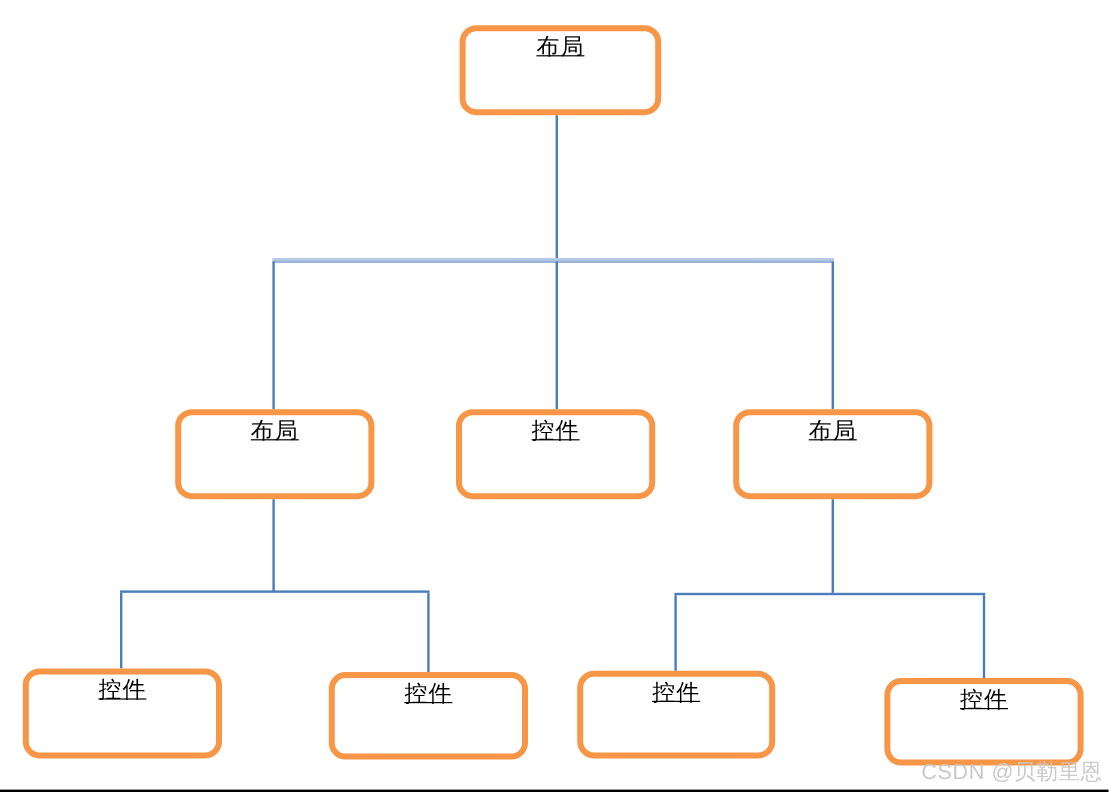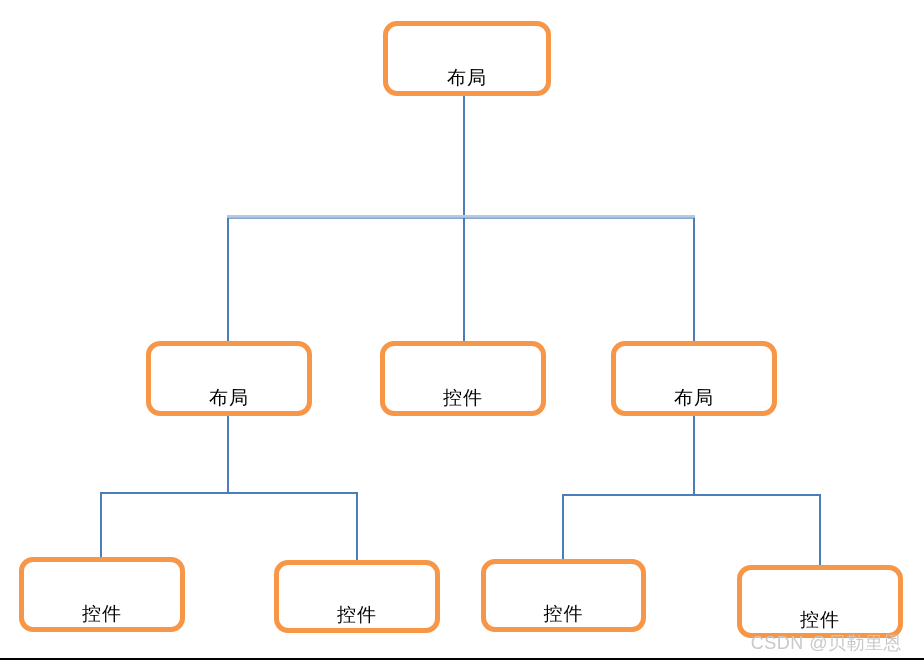--- a/index.html
+++ b/index.html
@@ -15,40 +15,41 @@
     overflow: hidden;
     font-family: "Liberation Sans", "DejaVu Sans", sans-serif;
   }
   .node {
     position: absolute;
     box-sizing: border-box;
     background: #ffffff;
     border: 5px solid var(--node-border, #F79646);
     border-radius: 14px;
     display: flex;
-    align-items: flex-end;
+    align-items: flex-start;
     justify-content: center;
     font-size: 19px;
     color: var(--text, #000000);
     letter-spacing: 1px;
+    text-decoration: underline;
   }
   .line {
     position: absolute;
     background: var(--connector, #4A7EBB);
   }
   .line.h-main {
     background: linear-gradient(to bottom,
       var(--connector-light, #B3C9E4) 0%,
       var(--connector-light, #B3C9E4) 45%,
       var(--connector-mid, #7C9DC9) 100%);
   }
   #watermark {
     position: absolute;
     top: 631px;
-    right: 22px;
+    right: 5px;
     font-size: 18px;
     color: var(--watermark, #C9C9C9);
     letter-spacing: 0.5px;
     white-space: nowrap;
   }
   #bottom-edge {
     position: absolute;
     left: 0;
     top: 658px;
     width: 924px;

